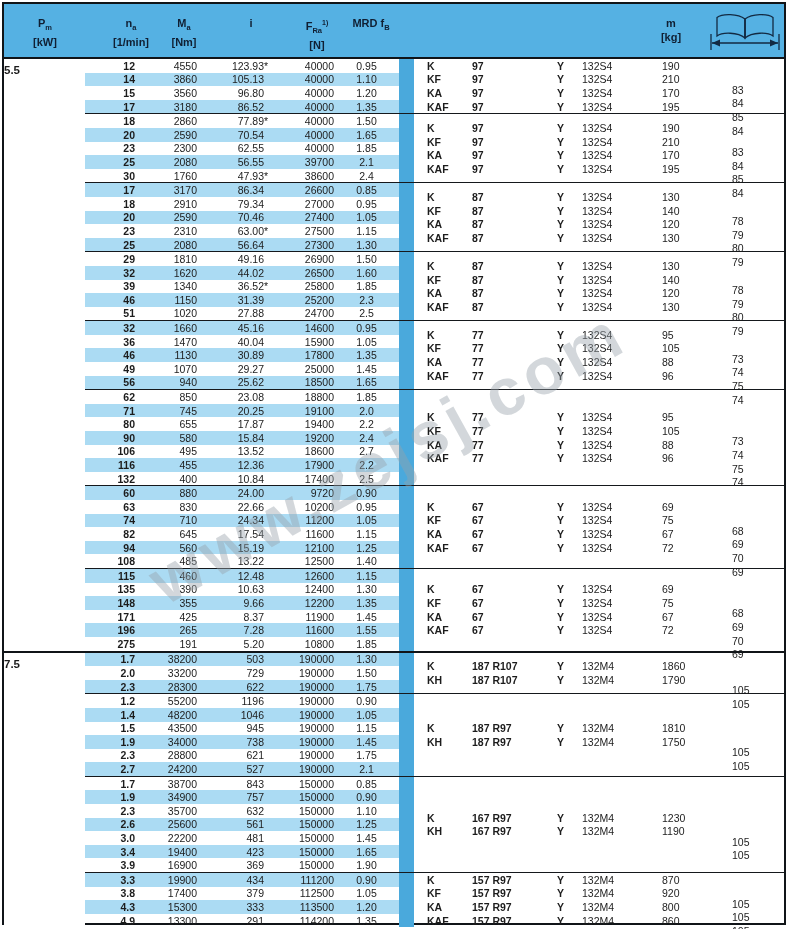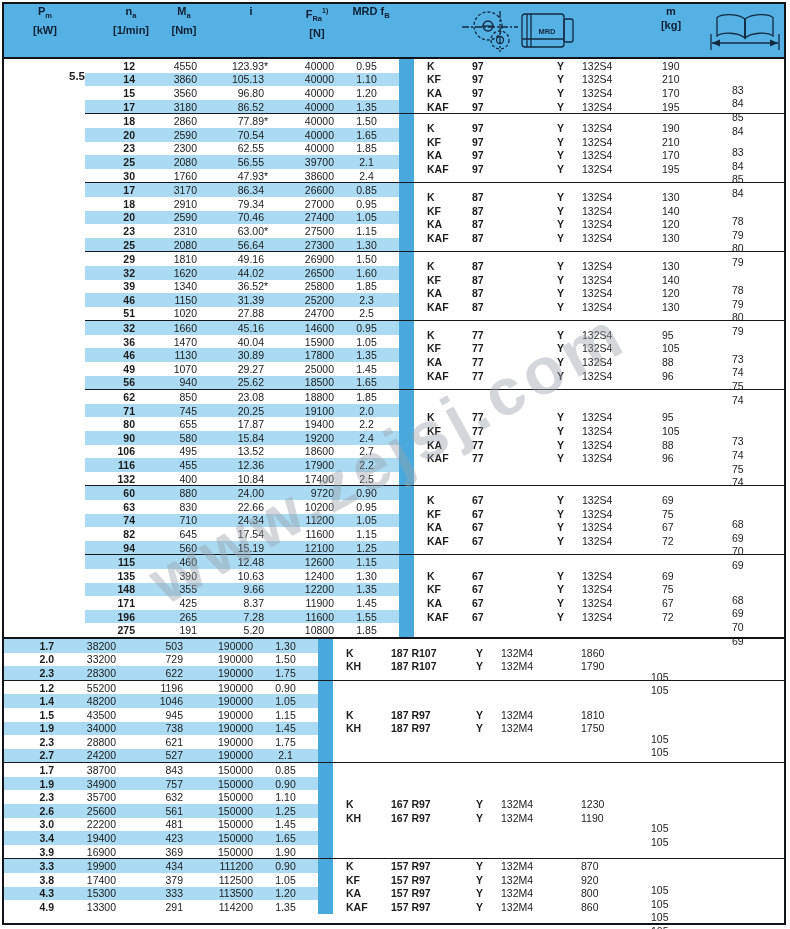--- a/index.html
+++ b/index.html
@@ -3,31 +3,31 @@
 <meta charset="utf-8">
 <style>
   html,body { margin:0; padding:0; background:#fff; }
   .page { position:relative; width:790px; height:929px; background:#fff;
           font-family:"Liberation Sans", sans-serif; color:#1c1c1c; overflow:hidden; }
   .table { position:absolute; left:2px; top:2px; width:784px; height:923px;
            box-sizing:border-box; border:2px solid #101418; display:flex; flex-direction:column; }
   
   .header { flex:none; height:53px; background:var(--blue-header,#55b1e3);
             border-bottom:2px solid #101418; position:relative; color:#101f33; }
-  .hcell { position:absolute; top:0; transform:translateX(-50%); text-align:center;
+  .hcell { position:absolute; top:12px; transform:translateX(-50%); text-align:center;
            font-weight:bold; font-size:11px; line-height:14px; white-space:nowrap; }
   .hcell sub { font-size:7.5px; }
   .hcell sup { font-size:7px; }
   .hicon { position:absolute; transform:translateX(-50%); }
   
   .tbody { flex:1; display:flex; flex-direction:column; }
   .section { display:flex; }
   .section + .section { border-top:2px solid #101418; }
   .pm-col { flex:none; width:81px; font-weight:bold; font-size:11.5px;
-            text-align:right; padding-top:11px; box-sizing:border-box; background:#fff; }
+            text-align:left; padding-top:5px; box-sizing:border-box; background:#fff; }
   .groups { flex:1; display:flex; flex-direction:column; }
   .group { display:flex; }
   .group.gsep { border-bottom:1px solid #15181c;justify-content:flex-end; }
   .rows { flex:none; width:314px; }
   .row { height:13.6px; display:flex; align-items:center; font-size:10.5px; }
   .row.stripe { background:var(--blue-stripe,#abdbf3); }
   .c { display:block; box-sizing:border-box; }
   .c0 { width:50px; text-align:right; font-weight:bold; }
   .c1 { width:62px; text-align:right; }
   .c2 { width:67px; text-align:right; position:relative; }
@@ -75,37 +75,20 @@
         <div>i</div>
       </div>
       <div class="hcell" style="left:313px">
         <div><span>F</span><sub>Ra</sub><sup>1)</sup></div>
         <div>[N]</div>
       </div>
       <div class="hcell" style="left:367px">
         <div><span>MRD f</span><sub>B</sub></div>
       </div>
 
-      <div class="hicon" style="left:518px; top:4px">
-        <svg width="124" height="46" viewBox="0 0 124 46">
-          <line class="ln" x1="2" y1="19" x2="58" y2="19" stroke-dasharray="7 2 2 2"></line>
-          <line class="ln" x1="40" y1="3" x2="40" y2="44" stroke-dasharray="7 2 2 2"></line>
-          <circle class="ln" cx="28" cy="18" r="14" stroke-dasharray="3 2"></circle>
-          <circle class="ln" cx="28" cy="18" r="5"></circle>
-          <line class="ln" x1="22" y1="18" x2="34" y2="18"></line>
-          <circle class="ln" cx="40" cy="32" r="9" stroke-dasharray="3 2"></circle>
-          <circle class="ln" cx="40" cy="32" r="3.5"></circle>
-          <rect class="ln" x="62" y="6" width="42" height="33" rx="3"></rect>
-          <line class="ln" x1="67" y1="6" x2="67" y2="39"></line>
-          <line class="ln" x1="71" y1="6" x2="71" y2="39"></line>
-          <line class="ln" x1="62" y1="31" x2="104" y2="31"></line>
-          <rect class="ln" x="104" y="11" width="9" height="23" rx="2"></rect>
-          <text x="87" y="26" font-size="7.5" font-weight="bold" fill="#132a42" text-anchor="middle">MRD</text>
-        </svg>
-      </div>
 
       <div class="hcell" style="left:667px">
         <div>m</div>
         <div>[kg]</div>
       </div>
 
       <div class="hicon" style="left:741px; top:6px">
         <svg width="74" height="42" viewBox="0 0 74 42">
           <path class="ln" d="M37 9 C30 3.5,14 3.5,9 7.5 L9 26 C14 22,30 22,37 28 Z"></path>
           <path class="ln" d="M37 9 C44 3.5,60 3.5,65 7.5 L65 26 C60 22,44 22,37 28 Z"></path>
@@ -616,20 +599,27 @@
                   <span class="c c3">11600</span>
                   <span class="c c4">1.15</span>
                 </div>
                 <div class="row stripe">
                   <span class="c c0">94</span>
                   <span class="c c1">560</span>
                   <span class="c c2">15.19</span>
                   <span class="c c3">12100</span>
                   <span class="c c4">1.25</span>
                 </div>
+                <div class="row">
+                  <span class="c c0">108</span>
+                  <span class="c c1">485</span>
+                  <span class="c c2">13.22</span>
+                  <span class="c c3">12500</span>
+                  <span class="c c4">1.40</span>
+                </div>
               </div>
               <div class="vbar"></div>
               <div class="annot">
                 <div class="annot-inner">
                   <div class="uline">
                     <span class="u u0">K</span>
                     <span class="u u1">67</span>
                     <span class="u u2">Y</span>
                     <span class="u u3">132S4</span>
                     <span class="u u4">69</span>
@@ -741,20 +731,21 @@
                     <span class="u u3">132S4</span>
                     <span class="u u4">72</span>
                     <span class="u u5">69</span>
                   </div>
                 </div>
               </div>
             </div>
           </div>
         </div>
         <div class="section">
+          <div class="pm-col">7.5</div>
           <div class="groups">
             <div class="group gsep">
               <div class="rows">
                 <div class="row stripe">
                   <span class="c c0">1.7</span>
                   <span class="c c1">38200</span>
                   <span class="c c2">503</span>
                   <span class="c c3">190000</span>
                   <span class="c c4">1.30</span>
                 </div>

